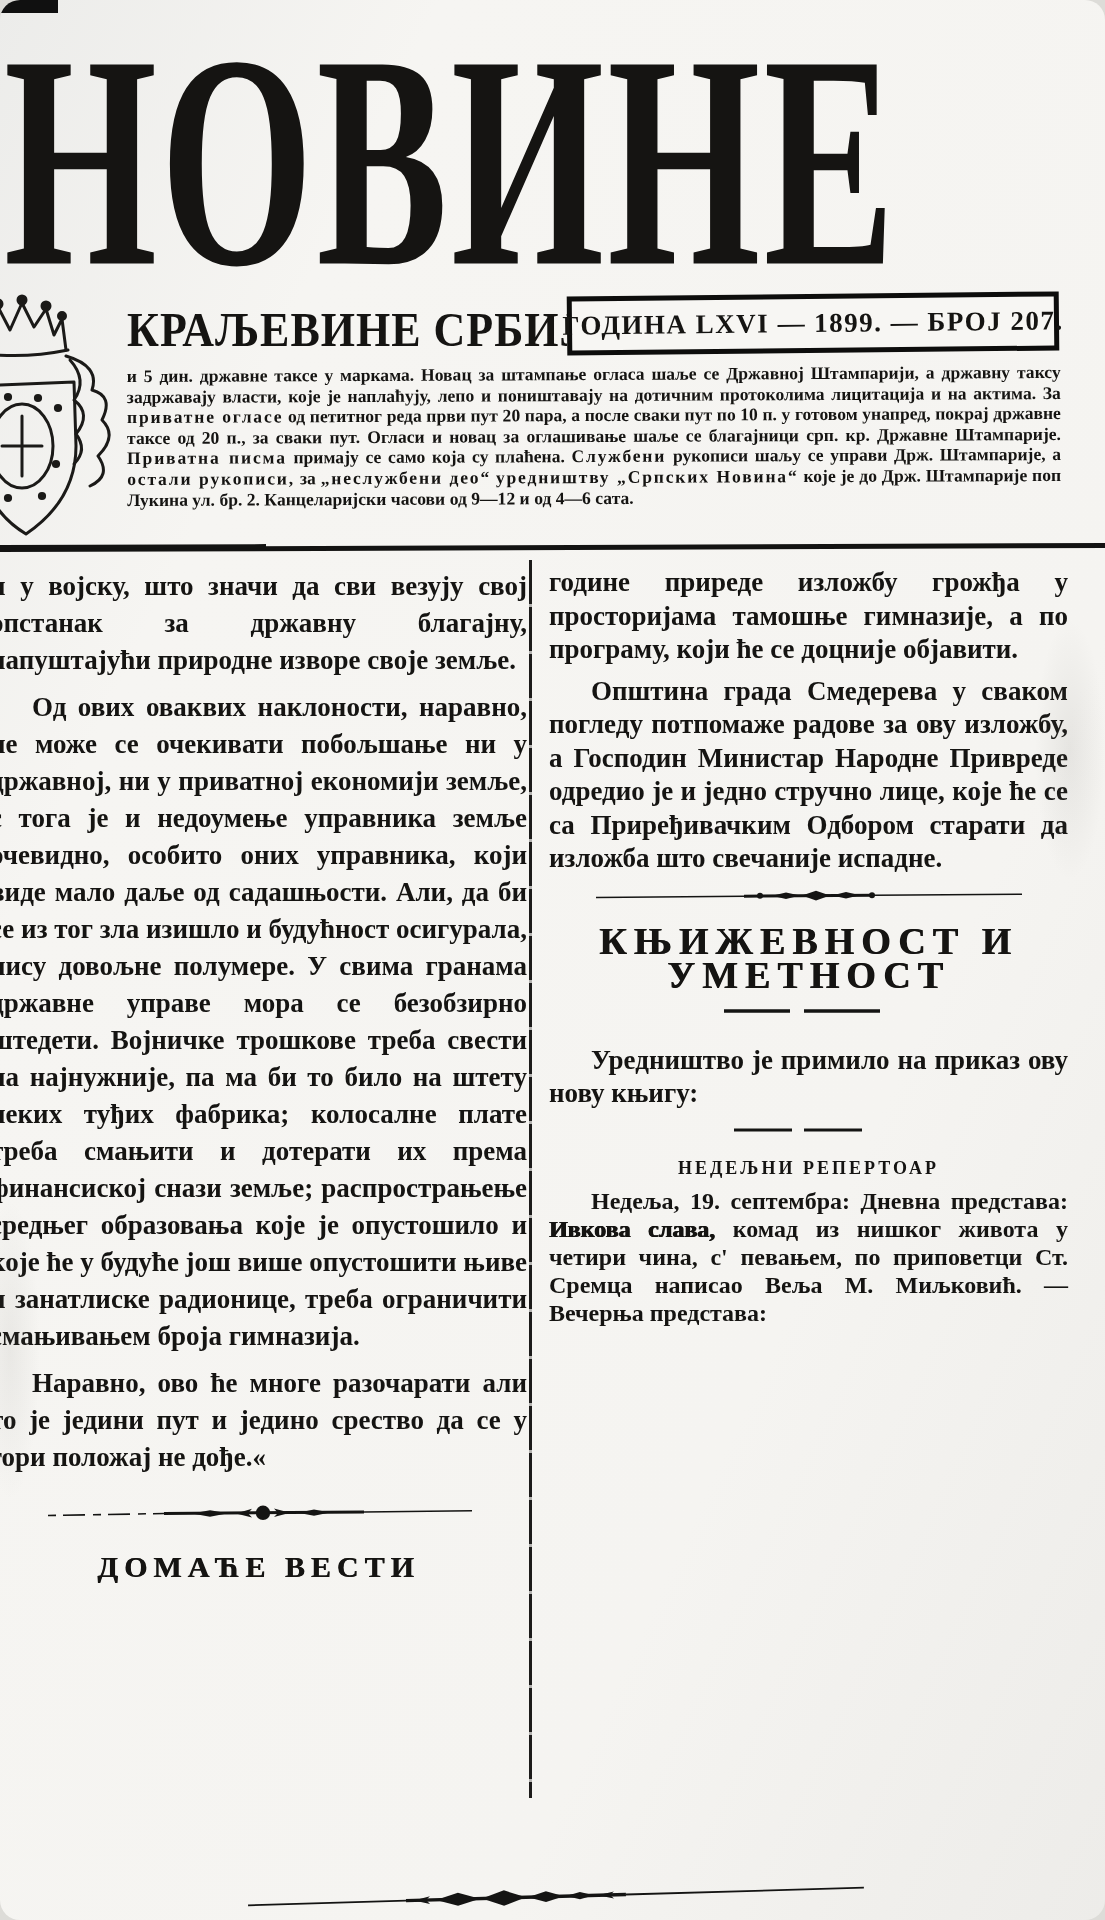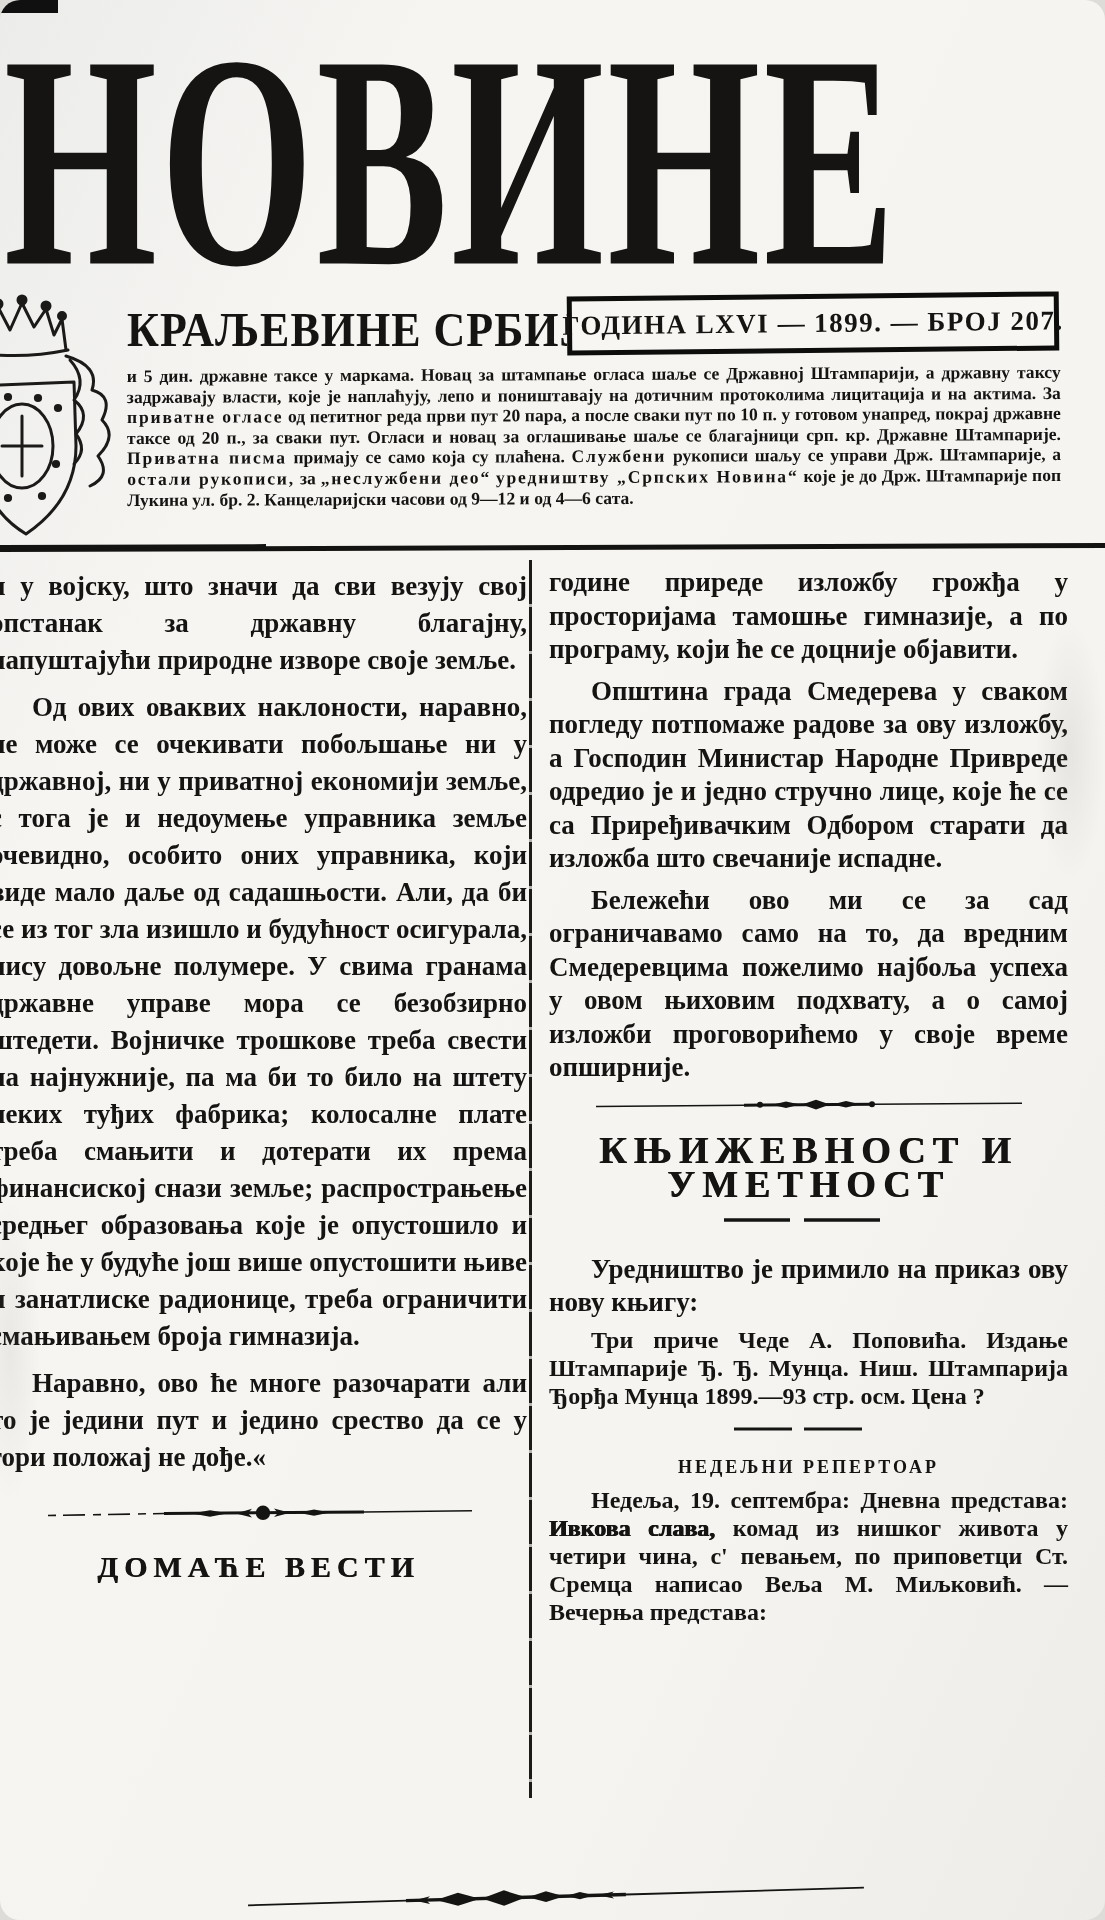--- a/index.html
+++ b/index.html
@@ -123,21 +123,20 @@
       </svg>
     </div>
 
     <h2 class="sect">ДОМАЋЕ ВЕСТИ</h2>
 
   </div>
 
   <div class="col right">
     <p class="body-p">године приреде изложбу грожђа у просторијама тамошње гимназије, а по програму, који ће се доцније објавити.</p>
     <p class="body-p ind">Општина града Смедерева у сваком погледу потпомаже радове за ову изложбу, а Господин Министар Народне Привреде одредио је и једно стручно лице, које ће се са Приређивачким Одбором старати да изложба што свечаније испадне.</p>
-    <p class="body-p ind">Бележећи ово ми се за сад ограничавамо само на то, да вредним Смедеревцима пожелимо најбоља успеха у овом њиховим подхвату, а о самој изложби проговорићемо у своје време опширније.</p>
 
     <div class="orn">
       <svg width="430" height="18" viewBox="0 0 430 18">
         <g fill="#141413" stroke="#141413">
           <path d="M2 11.5 L150 10.2" stroke-width="1.6" fill="none"></path>
           <path d="M150 10.2 L280 9.2" stroke-width="3" fill="none"></path>
           <path d="M280 9.2 L428 8.2" stroke-width="1.5" fill="none"></path>
           <circle cx="166" cy="9.8" r="3" stroke-width="0"></circle>
           <polygon points="178,9.8 192,6.4 206,9.6 192,13" stroke-width="0"></polygon>
           <polygon points="208,9.6 222,4.8 236,9.4 222,14.4" stroke-width="0"></polygon>
@@ -149,21 +148,20 @@
 
     <h2 class="sect">КЊИЖЕВНОСТ И УМЕТНОСТ</h2>
 
     <div class="dash">
       <svg width="170" height="10" viewBox="0 0 170 10">
         <path d="M0 5 H170" stroke="#141413" stroke-width="3.4" stroke-dasharray="66 14 76" fill="none"></path>
       </svg>
     </div>
 
     <p class="body-p ind intro">Уредништво је примило на приказ ову нову књигу:</p>
-    <p class="petit ind">Три приче Чеде А. Поповића. Издање Штампарије Ђ. Ђ. Мунца. Ниш. Штампарија Ђорђа Мунца 1899.—93 стр. осм. Цена ?</p>
 
     <div class="dash">
       <svg width="150" height="10" viewBox="0 0 150 10">
         <path d="M0 5 H150" stroke="#141413" stroke-width="3" stroke-dasharray="58 12 58" fill="none"></path>
       </svg>
     </div>
 
     <h3 class="subsect">НЕДЕЉНИ РЕПЕРТОАР</h3>
 
 

